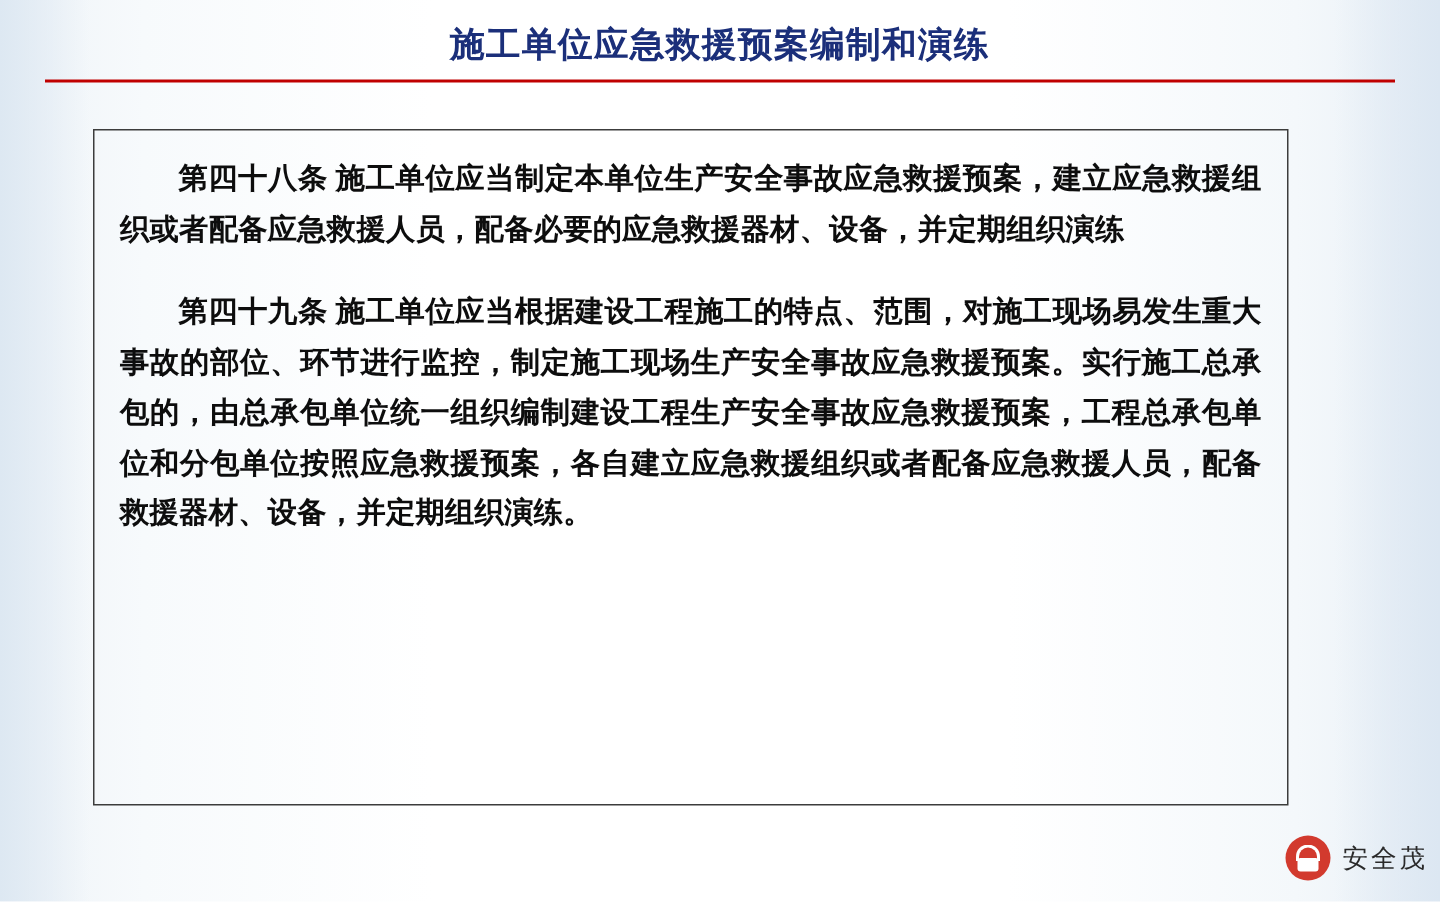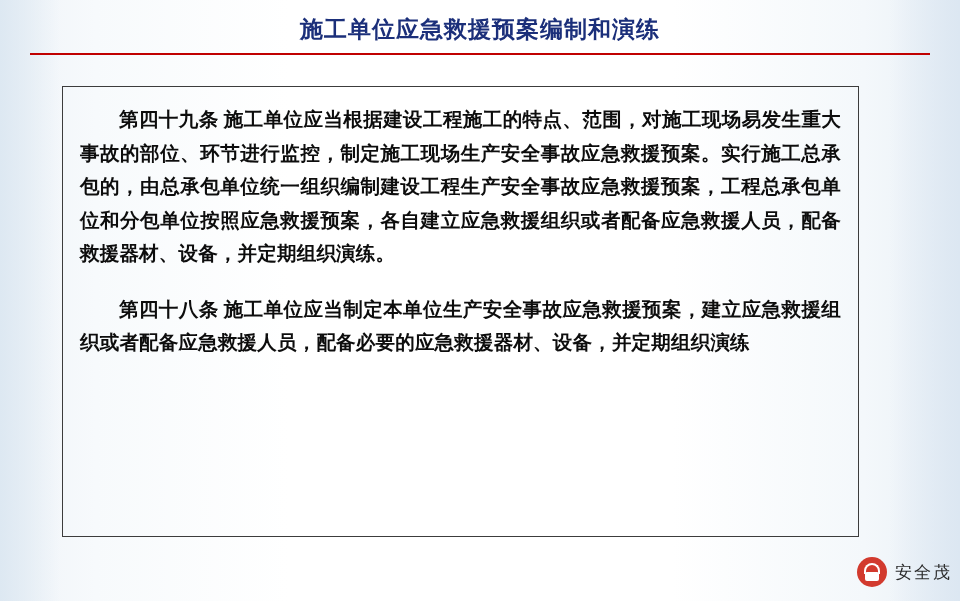--- a/index.html
+++ b/index.html
@@ -148,22 +148,22 @@
 <div class="slide">
 
   <div class="title-area">
     <span class="title-text">施工单位应急救援预案编制和演练</span>
   </div>
 
   <div class="title-rule"></div>
 
   <div class="content-box">
     <div class="content-inner">
+      <p class="para">第四十八条 施工单位应当制定本单位生产安全事故应急救援预案，建立应急救援组织或者配备应急救援人员，配备必要的应急救援器材、设备，并定期组织演练</p>
       <p class="para">第四十九条 施工单位应当根据建设工程施工的特点、范围，对施工现场易发生重大事故的部位、环节进行监控，制定施工现场生产安全事故应急救援预案。实行施工总承包的，由总承包单位统一组织编制建设工程生产安全事故应急救援预案，工程总承包单位和分包单位按照应急救援预案，各自建立应急救援组织或者配备应急救援人员，配备救援器材、设备，并定期组织演练。</p>
-      <p class="para">第四十八条 施工单位应当制定本单位生产安全事故应急救援预案，建立应急救援组织或者配备应急救援人员，配备必要的应急救援器材、设备，并定期组织演练</p>
     </div>
   </div>
 
   <div class="watermark">
     <span class="wm-logo"></span>
     <span class="wm-text">安全茂</span>
   </div>
 
 </div>
 

